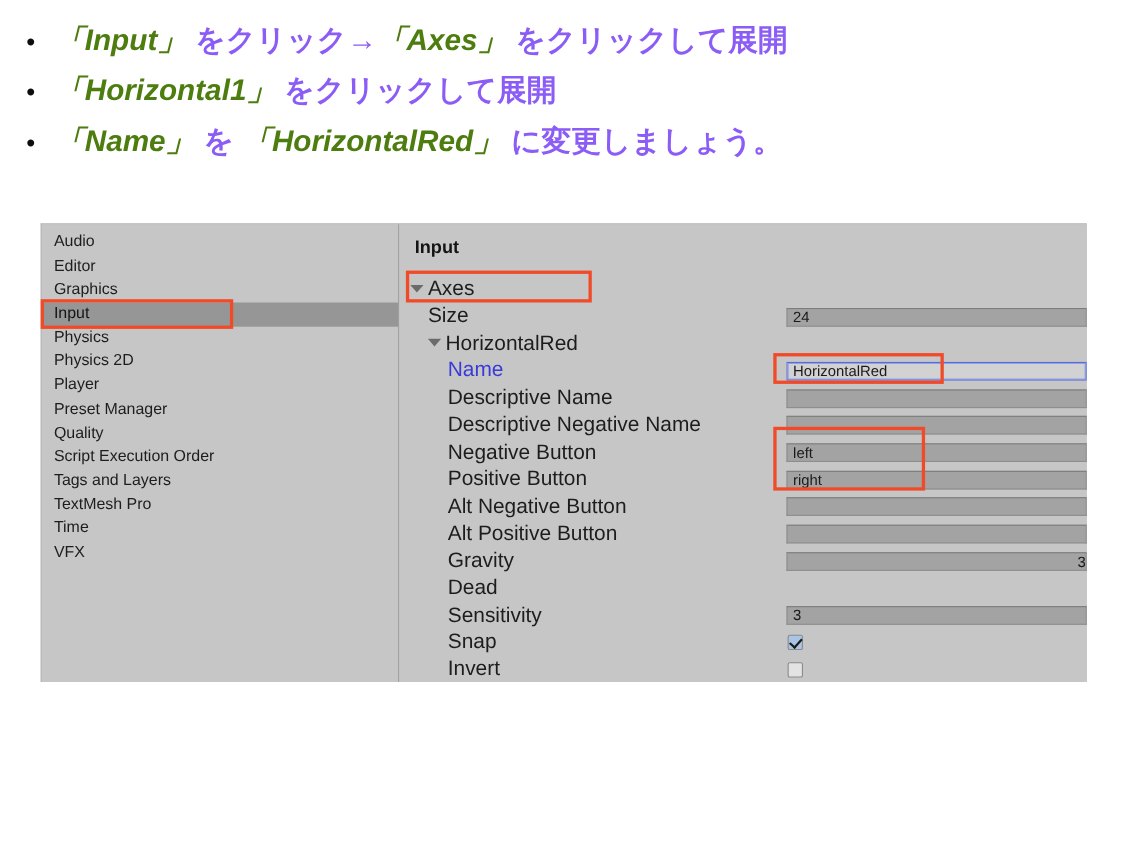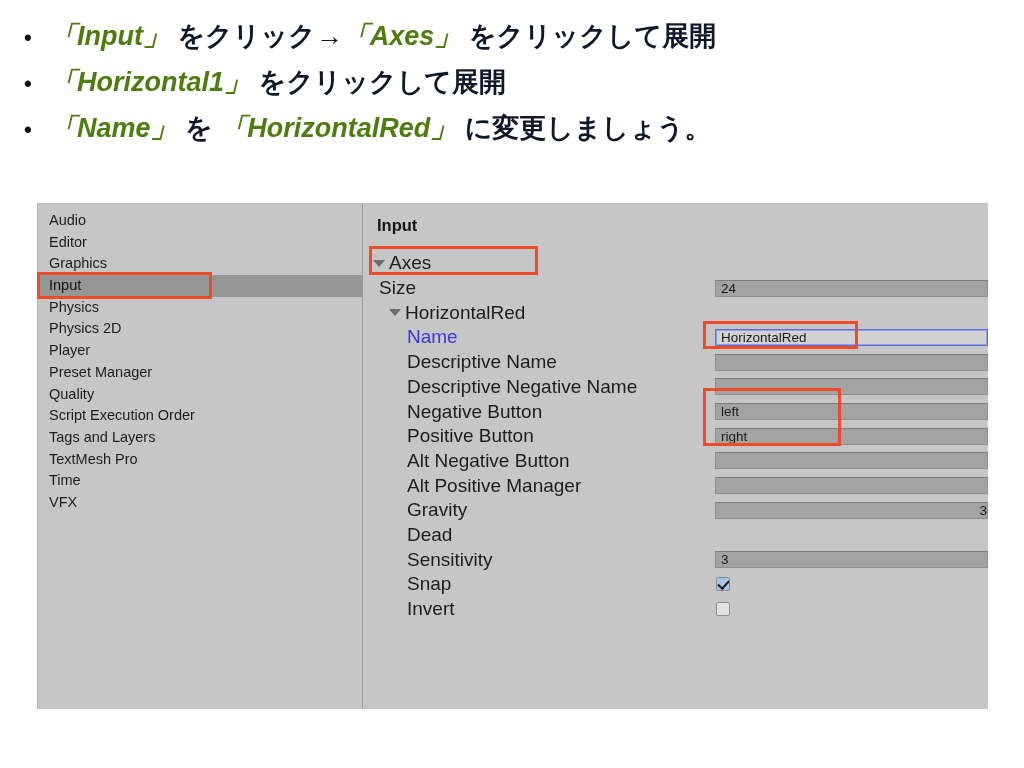--- a/index.html
+++ b/index.html
@@ -18,26 +18,26 @@
     display:flex; align-items:baseline;
     font-size:27px; line-height:44px; color:#0d0d0d; font-weight:700;
     white-space:nowrap;
   }
   .bullet-dot {
     width:26px; flex:0 0 26px; text-align:left;
     font-size:22px; color:#0d0d0d; font-weight:700;
   }
   .bullet-text { letter-spacing:0px; }
   .red { color:#4d7c0f;font-style:italic; }
-  .blk { color:#0f172a; }
+  .blk { color:#8b5cf6; }
 
   
   .unity-window {
     position:absolute; left:37px; top:203px;
-    width:951px; height:506px;
+    width:951px; height:417px;
     background:#c6c6c6;
     display:flex;
     border-left:1px solid #b4b4b4;
     border-top:1px solid #bfbfbf;
   }
 
   
   .sidebar {
     width:325px; flex:0 0 325px;
     background:#c6c6c6;
@@ -161,21 +161,21 @@
       <div class="side-item">VFX</div>
     </div>
 
   <div class="detail">
     <div class="detail-title">Input</div>
     <div id="rows">
         <div class="row" style="top: 47px;">
           <div class="row-label" style="margin-left: 10px;"><span class="tri"></span><span>Axes</span></div>
         </div>
         <div class="row" style="top: 71.7px;">
-          <div class="row-label" style="margin-left: 16px;">Size</div>
+          <div class="row-label" style="margin-left: 26px;">Size</div>
           <div class="field">24</div>
         </div>
         <div class="row" style="top: 96.4px;">
           <div class="row-label" style="margin-left: 26px;"><span class="tri"></span><span>HorizontalRed</span></div>
         </div>
         <div class="row" style="top: 121.1px;">
           <div class="row-label blue" style="margin-left: 44px;">Name</div>
           <div class="field focused">HorizontalRed</div>
         </div>
         <div class="row" style="top: 145.8px;">
@@ -192,21 +192,21 @@
         </div>
         <div class="row" style="top: 219.9px;">
           <div class="row-label" style="margin-left: 44px;">Positive Button</div>
           <div class="field">right</div>
         </div>
         <div class="row" style="top: 244.6px;">
           <div class="row-label" style="margin-left: 44px;">Alt Negative Button</div>
           <div class="field"></div>
         </div>
         <div class="row" style="top: 269.3px;">
-          <div class="row-label" style="margin-left: 44px;">Alt Positive Manager</div>
+          <div class="row-label" style="margin-left: 44px;">Alt Positive Button</div>
           <div class="field"></div>
         </div>
         <div class="row" style="top: 294px; text-align: right;">
           <div class="row-label" style="margin-left: 44px;">Gravity</div>
           <div class="field">3</div>
         </div>
         <div class="row" style="top: 318.7px;">
           <div class="row-label" style="margin-left: 44px;">Dead</div>
         </div>
         <div class="row" style="top: 343.4px;">

